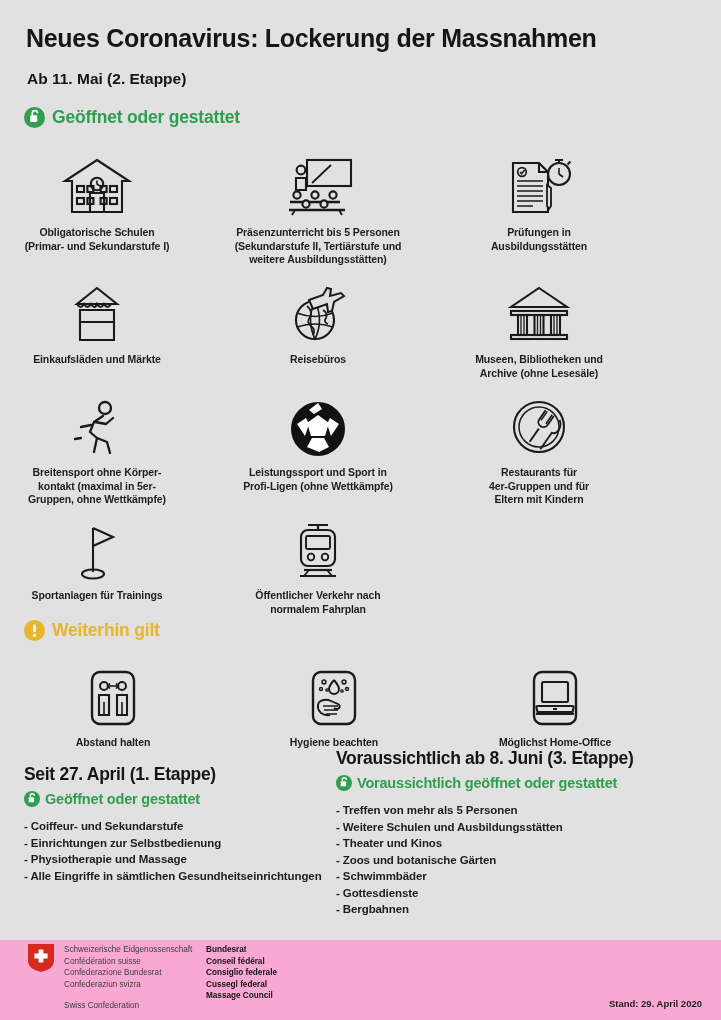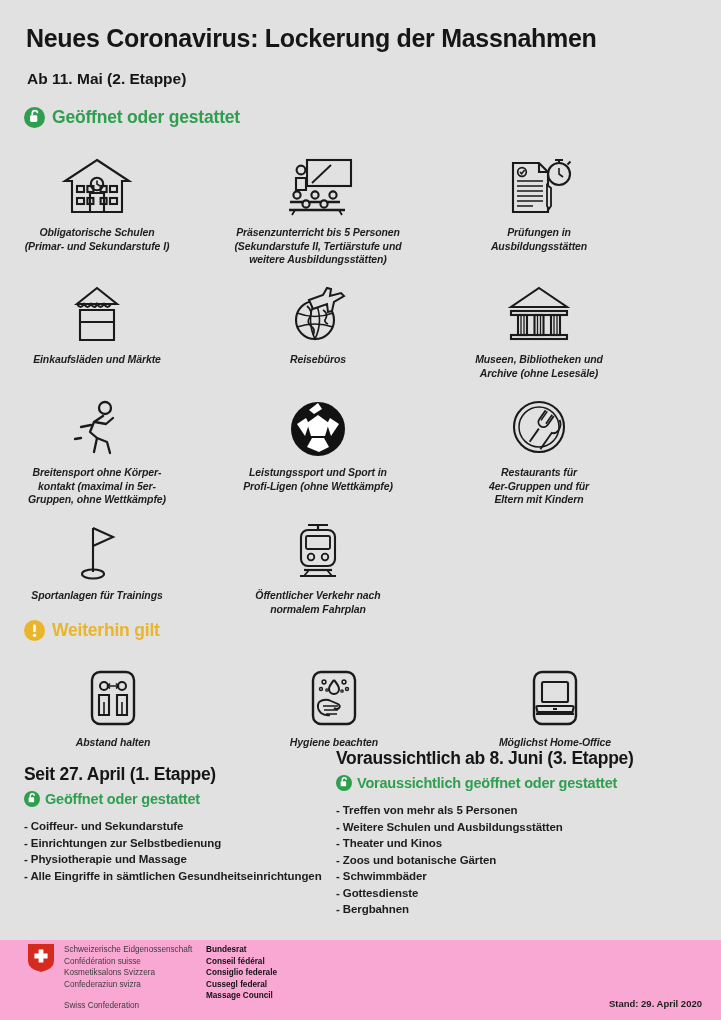--- a/index.html
+++ b/index.html
@@ -29,21 +29,21 @@
   .amber{color:#e8b52c;}
 
   .badge{width:21px;height:21px;border-radius:50%;display:inline-block;position:relative;flex:0 0 auto;}
   .badge.green-b{background:#2f9e4f;}
   .badge.amber-b{background:#e8b52c;}
   .badge svg{position:absolute;left:0;top:0;}
   .badge.small{width:16px;height:16px;}
 
   
   .grid{position:absolute;left:0;width:721px;}
-  .row{position:relative;width:721px;font-style:italic;}
+  .row{position:relative;width:721px;}
   .cell{position:absolute;width:230px;text-align:center;}
   .cell .art{height:72px;display:flex;align-items:flex-end;justify-content:center;}
   .cell .cap{
     margin-top:9px;font-size:10.5px;line-height:13.5px;font-weight:bold;color:#1d1d1d;
     letter-spacing:-0.1px;
   }
   .c1{left:-18px;}
   .c2{left:203px;}
   .c3{left:424px;}
 
@@ -380,21 +380,21 @@
 
   <div class="footer">
     <div class="logo">
       <svg class="shield" viewBox="0 0 26 28">
         <path d="M0 0 h26 v17 q0 8 -13 11 q-13 -3 -13 -11 z" fill="#d52b1e"></path>
         <path d="M10.6 5.4 h4.8 v4.2 h4.2 v4.8 h-4.2 v4.2 h-4.8 v-4.2 h-4.2 v-4.8 h4.2 z" fill="#fff"></path>
       </svg>
       <div class="logo-text">
         <div>Schweizerische Eidgenossenschaft</div>
         <div>Confédération suisse</div>
-        <div>Kosmetiksalons Svizzera</div>
+        <div>Confederazione Bundesrat</div>
         <div>Confederaziun svizra</div>
         <span class="gap"></span>
         <div>Swiss Confederation</div>
       </div>
     </div>
     <div class="logo-bold">
       <div>Bundesrat</div>
       <div>Conseil fédéral</div>
       <div>Consiglio federale</div>
       <div>Cussegl federal</div>

